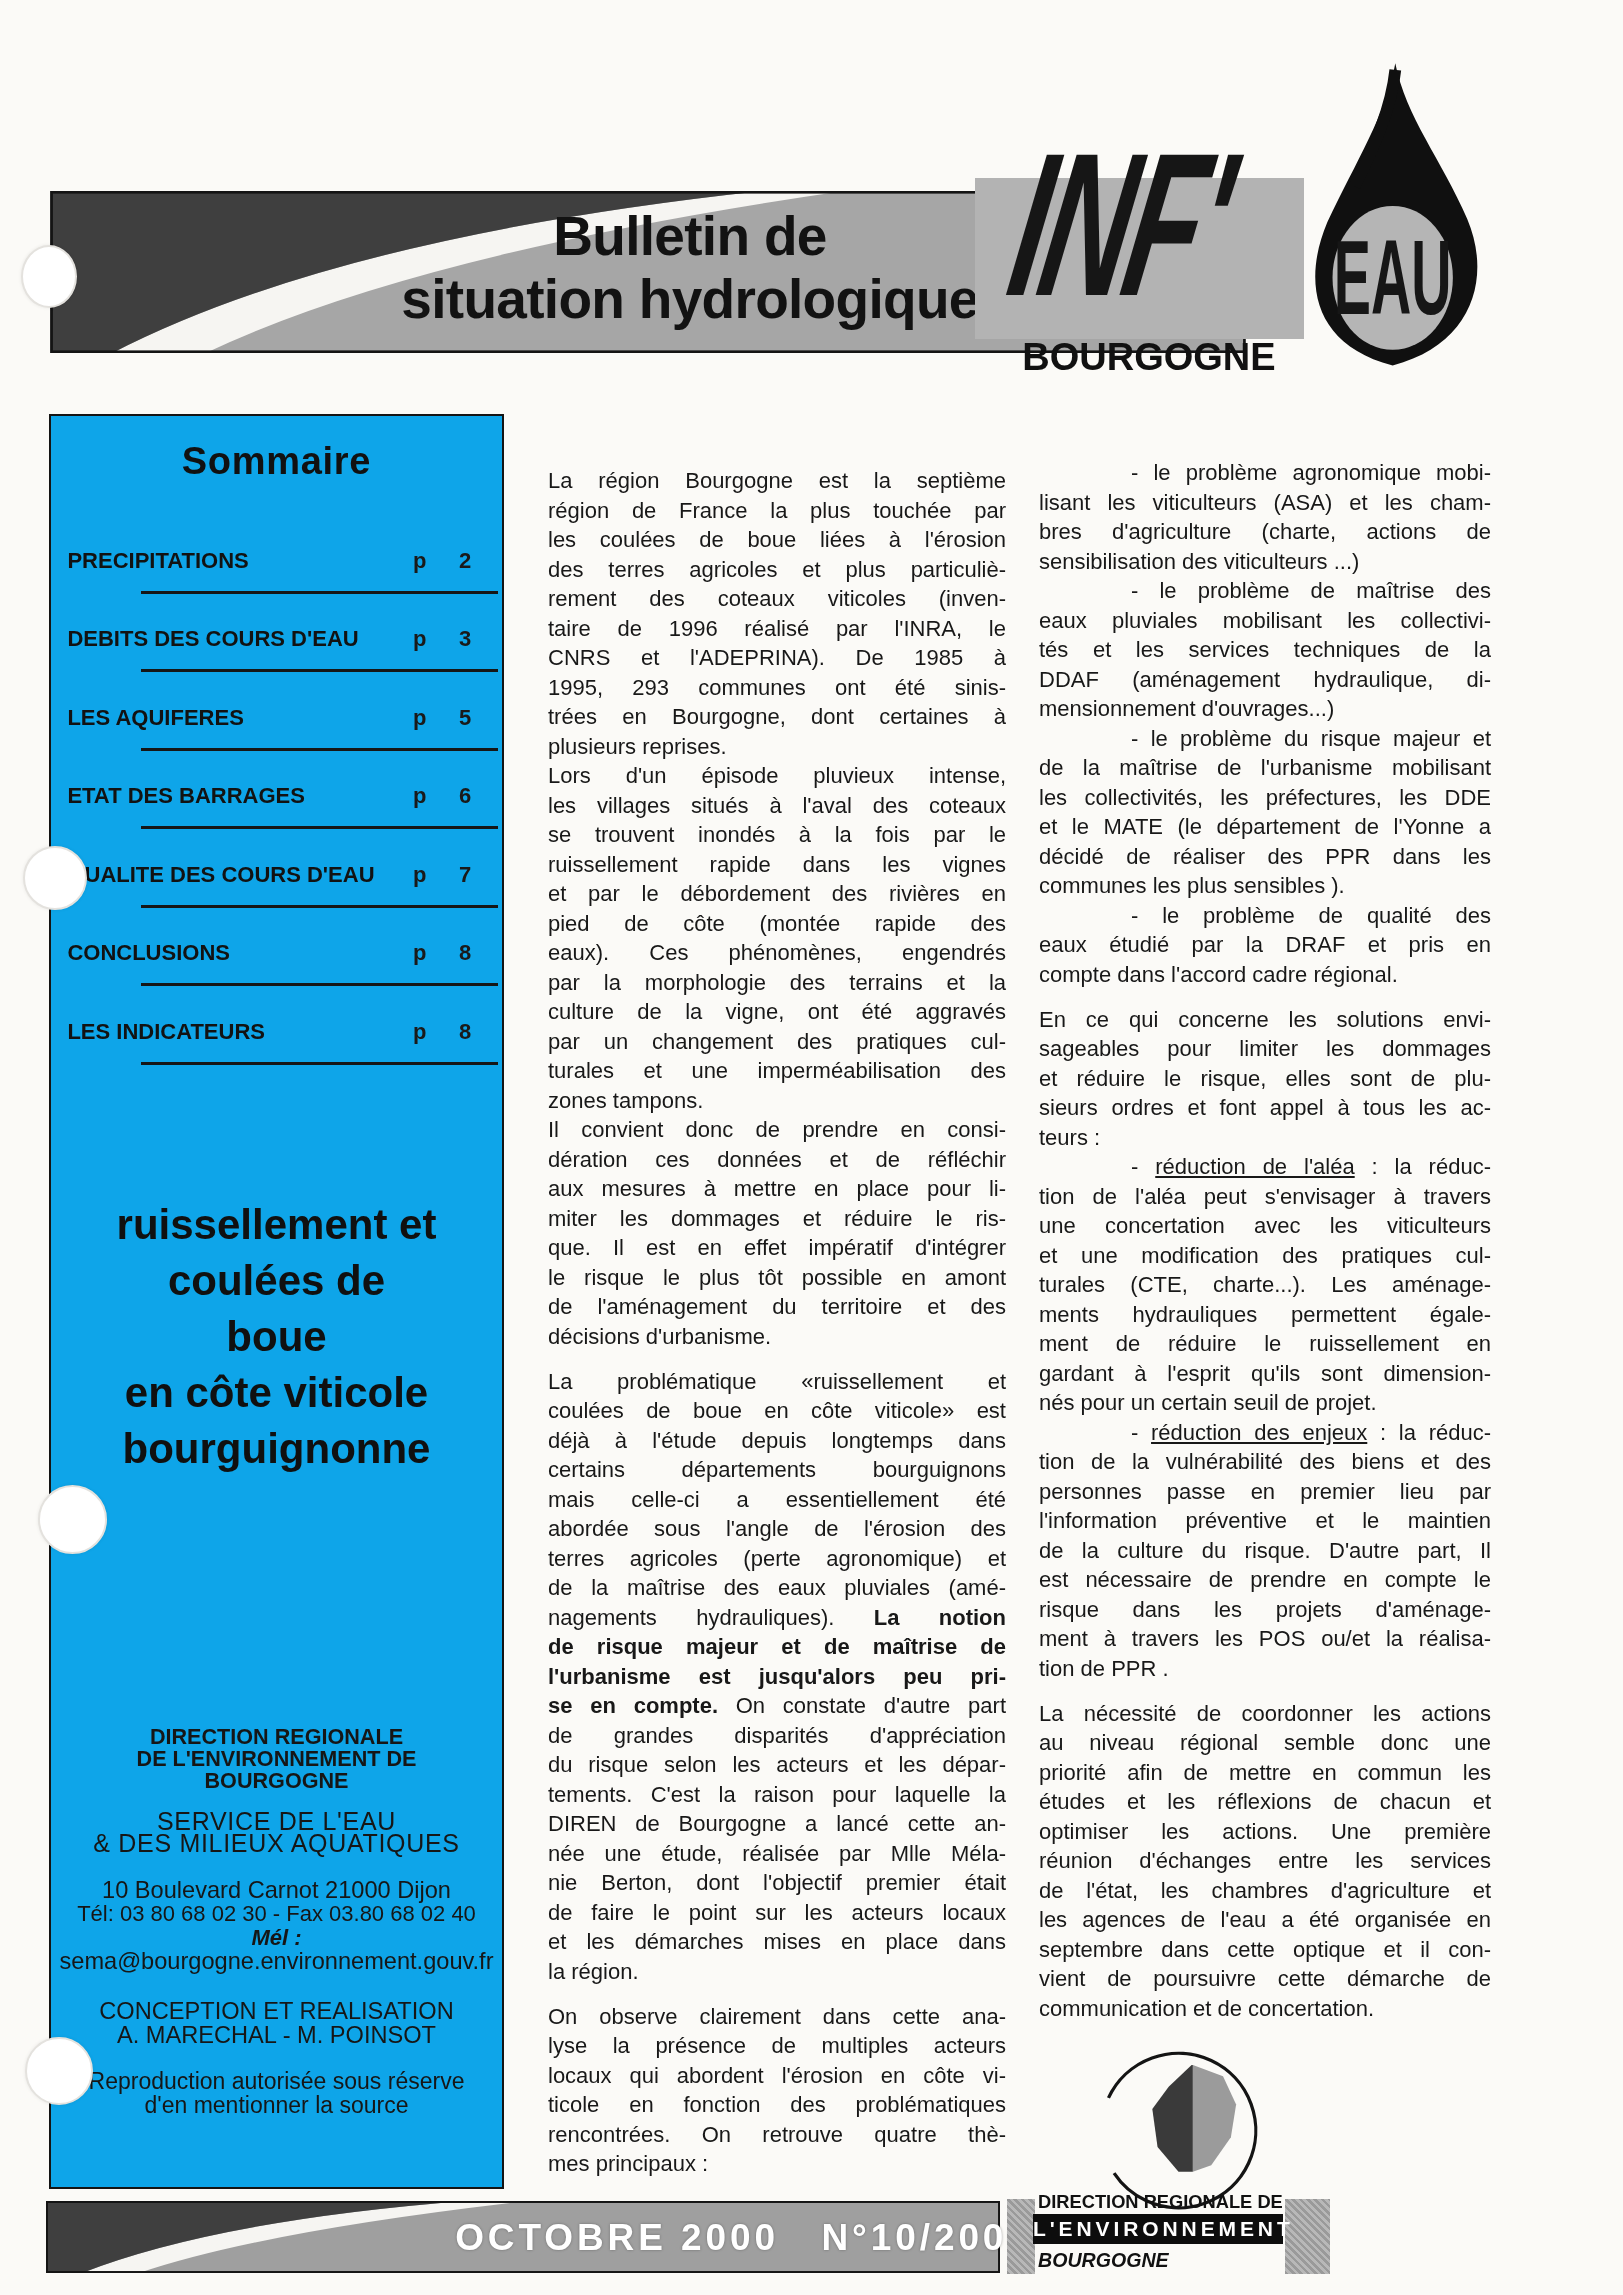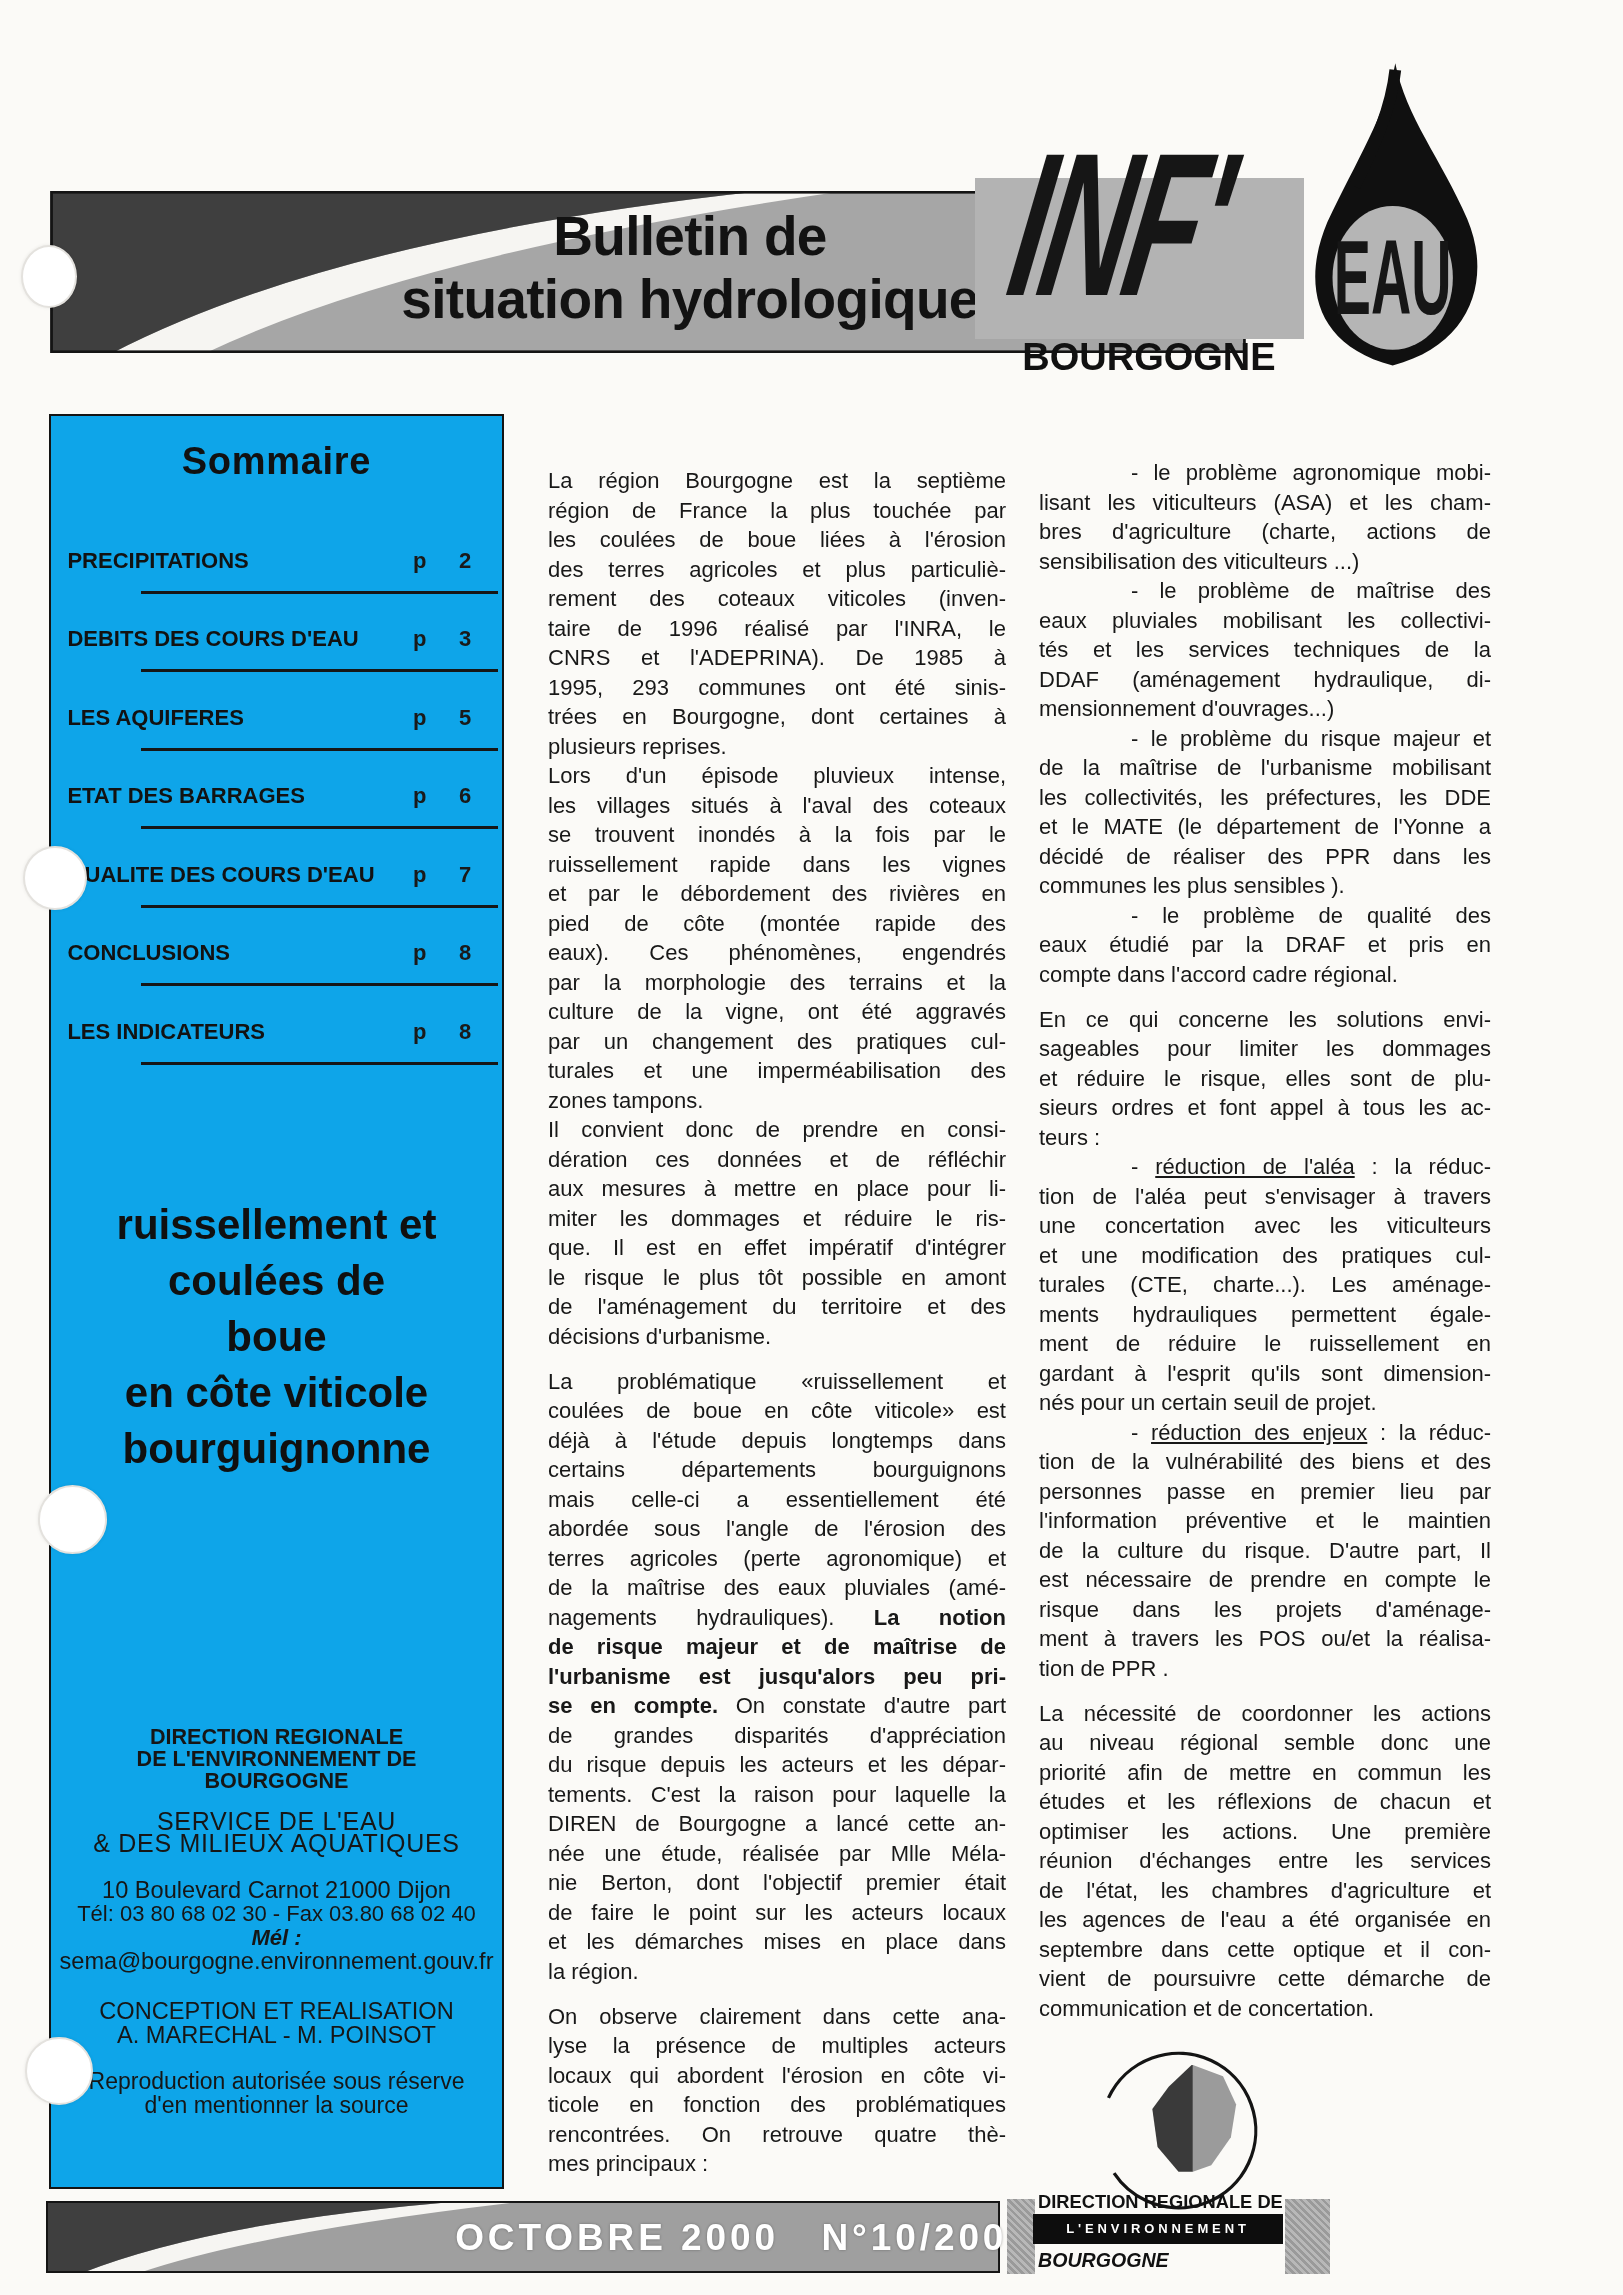--- a/index.html
+++ b/index.html
@@ -59,21 +59,21 @@
   
   .footer-bar{position:absolute;left:46px;top:2201px;width:954px;height:72px;z-index:4;}
   .footer-issue{position:absolute;left:367px;top:15.7px;width:589px;text-align:center;
     font-weight:700;font-size:37px;letter-spacing:3.9px;color:#ffffff;white-space:pre;
     text-shadow:0 0 2.6px rgba(40,40,40,0.45);margin-left:36px;}
   .footer-logo{position:absolute;left:982px;top:2016px;width:393px;height:275px;z-index:4;}
   .hatch{position:absolute;background:#ababab;
     background-image:repeating-linear-gradient(45deg,#9a9a9a 0 2.6px,#b8b8b8 2.6px 5.2px);}
   .fl-line1{position:absolute;left:56px;top:175px;font-weight:700;font-size:18.3px;color:#111;white-space:nowrap;}
   .fl-bar{position:absolute;left:51px;top:198px;width:250px;height:30px;background:#0d0d0d;}
-  .fl-bar span{display:block;text-align:center;font-weight:700;font-size:13px;line-height:30px;
+  .fl-bar span{display:block;text-align:center;font-weight:700;font-size:21px;line-height:30px;
     letter-spacing:3.9px;color:#ffffff;white-space:nowrap;}
   .fl-line3{position:absolute;left:56px;top:233px;font-weight:700;font-style:italic;font-size:19.6px;color:#111;}
 </style>
 </head>
 <body>
 
 <div class="banner">
   <svg width="1198" height="162" viewBox="0 0 1830 248">
     <rect x="0" y="0" width="1830" height="248" fill="#a6a6a6"></rect>
     <path d="M1090,0 L1215,0 Q560,95 238,248 L95,248 Q440,70 1090,0 Z" fill="#f6f5f2"></path>
@@ -207,21 +207,21 @@
     <div class="bl"><span>certains départements bourguignons</span></div>
     <div class="bl"><span>mais celle-ci a essentiellement été</span></div>
     <div class="bl"><span>abordée sous l'angle de l'érosion des</span></div>
     <div class="bl"><span>terres agricoles (perte agronomique) et</span></div>
     <div class="bl"><span>de la maîtrise des eaux pluviales (amé-</span></div>
     <div class="bl"><span>nagements hydrauliques). </span><span style="font-weight: 700;">La notion</span></div>
     <div class="bl"><span style="font-weight: 700;">de risque majeur et de maîtrise de</span></div>
     <div class="bl"><span style="font-weight: 700;">l'urbanisme est jusqu'alors peu pri-</span></div>
     <div class="bl"><span style="font-weight: 700;">se en compte.</span><span> On constate d'autre part</span></div>
     <div class="bl"><span>de grandes disparités d'appréciation</span></div>
-    <div class="bl"><span>du risque depuis les acteurs et les dépar-</span></div>
+    <div class="bl"><span>du risque selon les acteurs et les dépar-</span></div>
     <div class="bl"><span>tements. C'est la raison pour laquelle la</span></div>
     <div class="bl"><span>DIREN de Bourgogne a lancé cette an-</span></div>
     <div class="bl"><span>née une étude, réalisée par Mlle Méla-</span></div>
     <div class="bl"><span>nie Berton, dont l'objectif premier était</span></div>
     <div class="bl"><span>de faire le point sur les acteurs locaux</span></div>
     <div class="bl"><span>et les démarches mises en place dans</span></div>
     <div class="bl last"><span>la région.</span></div>
     <div class="bl" style="margin-top: 15.7px;"><span>On observe clairement dans cette ana-</span></div>
     <div class="bl"><span>lyse la présence de multiples acteurs</span></div>
     <div class="bl"><span>locaux qui abordent l'érosion en côte vi-</span></div>

